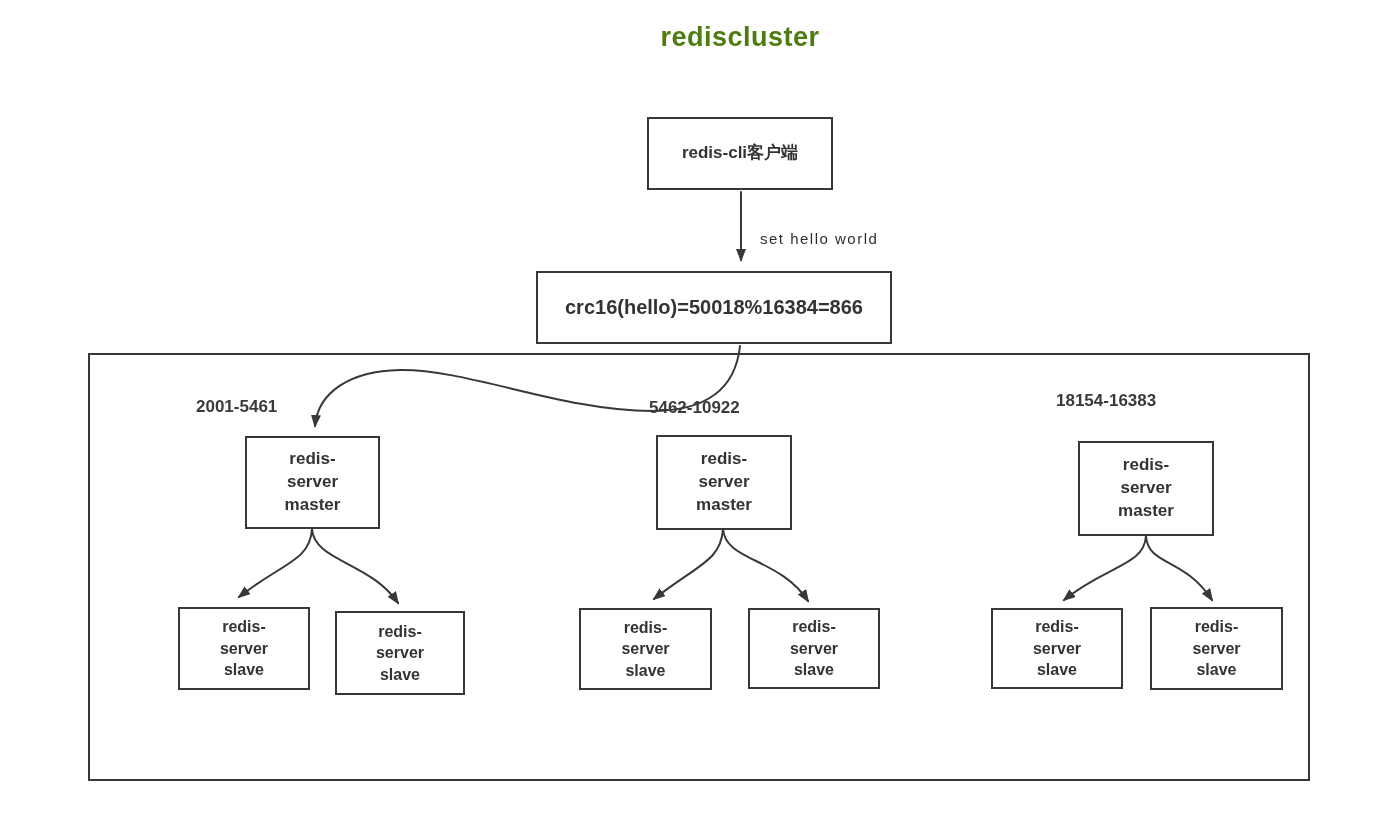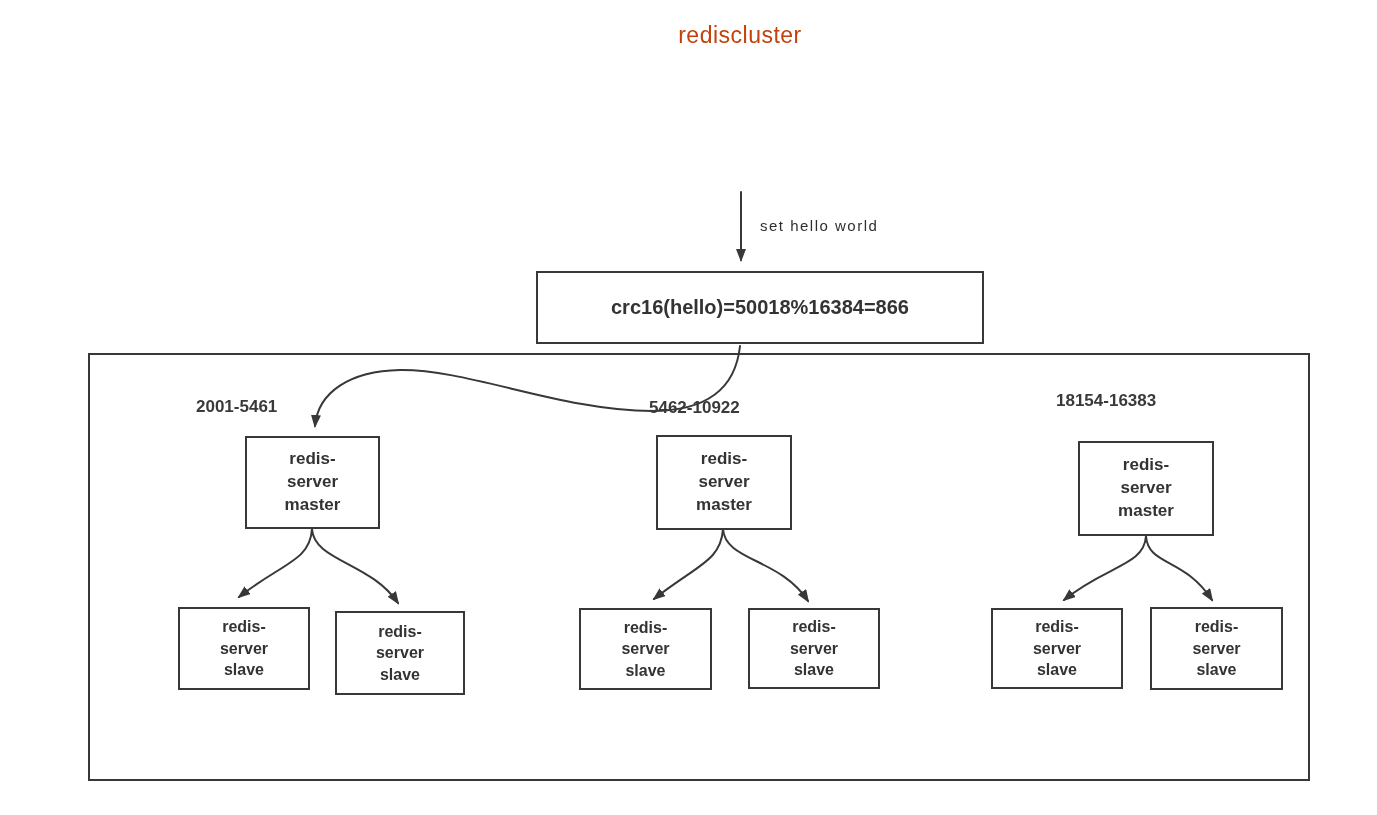--- a/index.html
+++ b/index.html
@@ -11,42 +11,42 @@
     font-family: "Liberation Sans", "DejaVu Sans", sans-serif;
     color: #333333;
     overflow: hidden;
   }
   .diagram-title {
     position: absolute;
     left: 560px;
     top: 22px;
     width: 360px;
     text-align: center;
-    font-size: 23px;
-    font-weight: normal;
-    color: #c2410c;
+    font-size: 27px;
+    font-weight: bold;
+    color: #4d7c0f;
     letter-spacing: 0.5px;
   }
   .node {
     position: absolute;
     box-sizing: border-box;
     background: #ffffff;
     border: 2px solid #383838;
     display: flex;
     align-items: center;
     justify-content: center;
     text-align: center;
     font-weight: bold;
     color: #333333;
     white-space: pre-line;
     line-height: 1.35;
     z-index: 2;
   }
   .client-box   { left: 647px; top: 117px; width: 186px; height: 73px; font-size: 17px; }
-  .hash-box     { left: 536px; top: 271px; width: 448px; height: 73px; font-size: 20px; }
+  .hash-box     { left: 536px; top: 271px; width: 356px; height: 73px; font-size: 20px; }
   .cluster-container {
     position: absolute;
     box-sizing: border-box;
     left: 88px; top: 353px; width: 1222px; height: 428px;
     border: 2px solid #383838;
     background: transparent;
     z-index: 1;
   }
   .master-1 { left: 245px;  top: 436px; width: 135px; height: 93px; font-size: 17px; }
   .master-2 { left: 656px;  top: 435px; width: 136px; height: 95px; font-size: 17px; }
@@ -65,21 +65,21 @@
     font-weight: bold;
     color: #3a3a3a;
     z-index: 2;
   }
   .slot-1 { left: 196px;  top: 397px; }
   .slot-2 { left: 649px;  top: 398px; }
   .slot-3 { left: 1056px; top: 391px; }
   .edge-label {
     position: absolute;
     left: 760px;
-    top: 217px;
+    top: 230px;
     font-size: 15px;
     font-weight: 500;
     letter-spacing: 1.5px;
     color: #2e2e2e;
     z-index: 2;
   }
   svg.arrows {
     position: absolute;
     left: 0; top: 0;
     width: 1377px;
@@ -94,20 +94,21 @@
     stroke-linecap: round;
   }
 </style>
 </head>
 <body>
 
 <div class="stage">
 
   <div class="diagram-title">rediscluster</div>
 
+  <div class="node client-box">redis-cli客户端</div>
 
   <div class="edge-label">set hello world</div>
 
   <div class="node hash-box">crc16(hello)=50018%16384=866</div>
 
   <div class="cluster-container"></div>
 
   <div class="slot-label slot-1">2001-5461</div>
   <div class="slot-label slot-2">5462-10922</div>
   <div class="slot-label slot-3">18154-16383</div>

